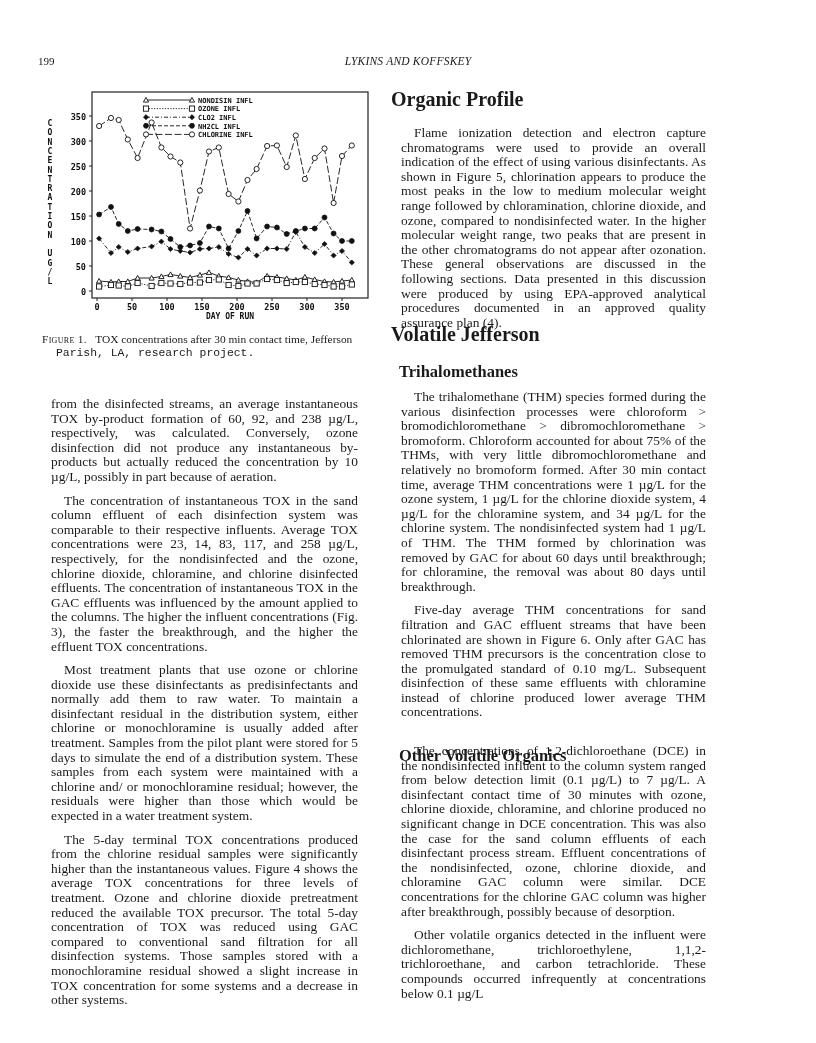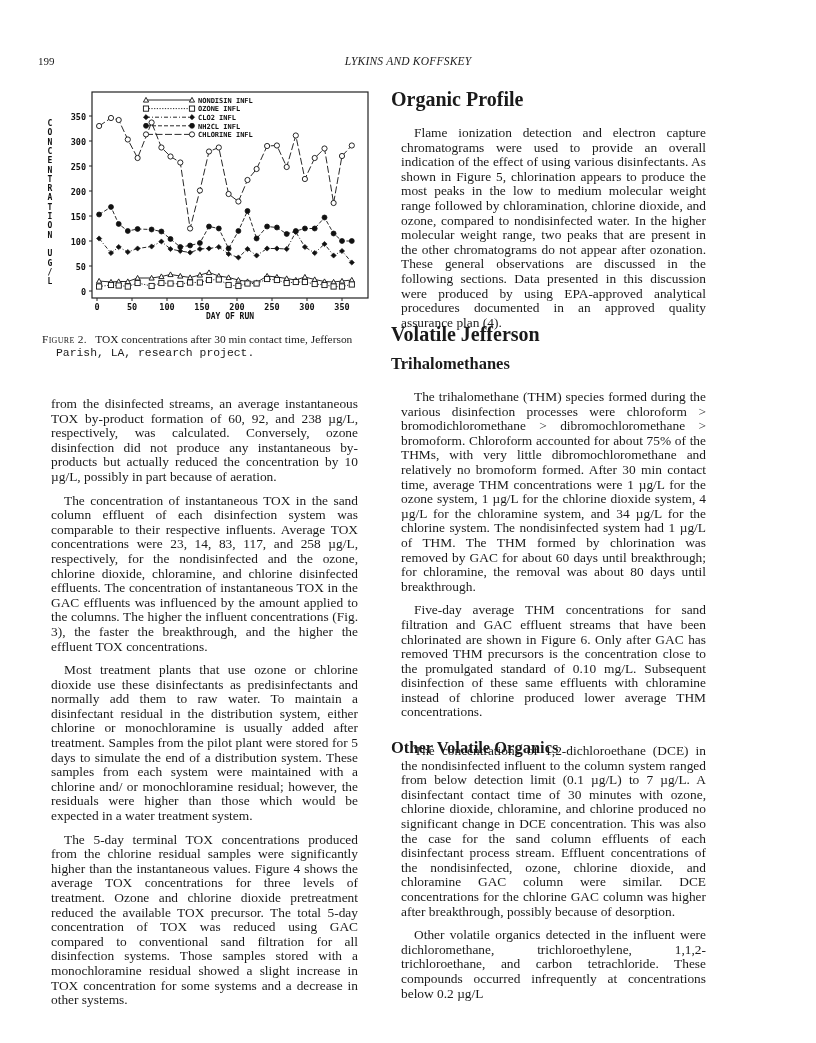--- a/index.html
+++ b/index.html
@@ -6,21 +6,21 @@
   body { width:816px; height:1043px; position:relative; overflow:hidden; color:#1a1a1a; font-family:"Liberation Serif","DejaVu Serif",serif; }
   .abs { position:absolute; }
   .pagenum { left:38px; top:55px; font-size:11px; }
   .runhead { left:0; width:816px; top:55px; text-align:center; font-size:11.5px; font-style:italic; letter-spacing:0.2px; }
   .col { position:absolute; font-size:13.4px; line-height:14.6px; text-align:justify; }
   .col p { margin:9px; text-indent:13px; }
   .col p.noind { text-indent:0; }
   .leftcol { left:42px; top:388px; width:325px; }
   .rightcol { left:392px; width:323px; }
   h2.sec { position:absolute; font-family:Liberation Serif, serif; font-weight:bold; font-size:20px; margin:0; left:391px; }
-  h3.sub { position:absolute; font-family:"Liberation Serif","DejaVu Serif",serif; font-weight:bold; font-size:16.5px; margin:0; left:391px; }
+  h3.sub { position:absolute; font-family:"Liberation Serif","DejaVu Serif",serif; font-weight:bold; font-size:16.5px; margin:8px; left:391px; }
   .caption { left:42px; top:333px; width:332px; font-size:11.4px; line-height:13.5px; text-indent:0; }
   .caption .fig { font-variant:small-caps; letter-spacing:0.3px; }
   .caption .cont { padding-left:14px;font-family:Liberation Mono, monospace; }
   #chart { position:absolute; left:30px; top:88px; width:350px; height:240px; }
   #chart text { font-family:"DejaVu Sans Mono","Liberation Mono",monospace; font-weight:bold; fill:#111; }
 </style>
 </head>
 <body>
 
 <div class="abs pagenum">199</div>
@@ -252,21 +252,21 @@
       <circle cx="162" cy="37.8" r="2.4699999999999998" fill="#111" stroke="#111" stroke-width="0.8"></circle>
       <text x="168" y="40.599999999999994" font-size="7">NH2CL INFL</text>
       <line x1="116" y1="46.4" x2="162" y2="46.4" stroke="#111" stroke-width="0.9" stroke-dasharray="7,2.5"></line>
       <circle cx="116" cy="46.4" r="2.6" fill="#fff" stroke="#111" stroke-width="0.9"></circle>
       <circle cx="162" cy="46.4" r="2.6" fill="#fff" stroke="#111" stroke-width="0.9"></circle>
       <text x="168" y="49.199999999999996" font-size="7">CHLORINE INFL</text>
     </g>
 </svg>
 
 <div class="abs caption">
-  <div><span class="fig">Figure 2.</span>&nbsp;&nbsp; <span>TOX concentrations after 30 min contact time, Jefferson</span></div>
+  <div><span class="fig">Figure 1.</span>&nbsp;&nbsp; <span>TOX concentrations after 30 min contact time, Jefferson</span></div>
   <div class="cont">Parish, LA, research project.</div>
 </div>
 
 <div class="col leftcol">
   <p class="noind">from the disinfected streams, an average instantaneous TOX by-product formation of 60, 92, and 238 µg/L, respectively, was calculated. Conversely, ozone disinfection did not produce any instantaneous by-products but actually reduced the concentration by 10 µg/L, possibly in part because of aeration.</p>
   <p>The concentration of instantaneous TOX in the sand column effluent of each disinfection system was comparable to their respective influents. Average TOX concentrations were 23, 14, 83, 117, and 258 µg/L, respectively, for the nondisinfected and the ozone, chlorine dioxide, chloramine, and chlorine disinfected effluents. The concentration of instantaneous TOX in the GAC effluents was influenced by the amount applied to the columns. The higher the influent concentrations (Fig. 3), the faster the breakthrough, and the higher the effluent TOX concentrations.</p>
   <p>Most treatment plants that use ozone or chlorine dioxide use these disinfectants as predisinfectants and normally add them to raw water. To maintain a disinfectant residual in the distribution system, either chlorine or monochloramine is usually added after treatment. Samples from the pilot plant were stored for 5 days to simulate the end of a distribution system. These samples from each system were maintained with a chlorine and/ or monochloramine residual; however, the residuals were higher than those which would be expected in a water treatment system.</p>
   <p>The 5-day terminal TOX concentrations produced from the chlorine residual samples were significantly higher than the instantaneous values. Figure 4 shows the average TOX concentrations for three levels of treatment. Ozone and chlorine dioxide pretreatment reduced the available TOX precursor. The total 5-day concentration of TOX was reduced using GAC compared to conventional sand filtration for all disinfection systems. Those samples stored with a monochloramine residual showed a slight increase in TOX concentration for some systems and a decrease in other systems.</p>
 </div>
 
@@ -278,14 +278,14 @@
 <h2 class="sec" style="top:323px;">Volatile Jefferson</h2>
 <h3 class="sub" style="top:354px;">Trihalomethanes</h3>
 <div class="col rightcol" style="top:381px;">
   <p>The trihalomethane (THM) species formed during the various disinfection processes were chloroform &gt; bromodichloromethane &gt; dibromochloromethane &gt; bromoform. Chloroform accounted for about 75% of the THMs, with very little dibromochloromethane and relatively no bromoform formed. After 30 min contact time, average THM concentrations were 1 µg/L for the ozone system, 1 µg/L for the chlorine dioxide system, 4 µg/L for the chloramine system, and 34 µg/L for the chlorine system. The nondisinfected system had 1 µg/L of THM. The THM formed by chlorination was removed by GAC for about 60 days until breakthrough; for chloramine, the removal was about 80 days until breakthrough.</p>
   <p>Five-day average THM concentrations for sand filtration and GAC effluent streams that have been chlorinated are shown in Figure 6. Only after GAC has removed THM precursors is the concentration close to the promulgated standard of 0.10 mg/L. Subsequent disinfection of these same effluents with chloramine instead of chlorine produced lower average THM concentrations.</p>
 </div>
 
 <h3 class="sub" style="top:738px;">Other Volatile Organics</h3>
 <div class="col rightcol" style="top:735px;">
   <p>The concentrations of 1,2-dichloroethane (DCE) in the nondisinfected influent to the column system ranged from below detection limit (0.1 µg/L) to 7 µg/L. A disinfectant contact time of 30 minutes with ozone, chlorine dioxide, chloramine, and chlorine produced no significant change in DCE concentration. This was also the case for the sand column effluents of each disinfectant process stream. Effluent concentrations of the nondisinfected, ozone, chlorine dioxide, and chloramine GAC column were similar. DCE concentrations for the chlorine GAC column was higher after breakthrough, possibly because of desorption.</p>
-  <p>Other volatile organics detected in the influent were dichloromethane, trichloroethylene, 1,1,2-trichloroethane, and carbon tetrachloride. These compounds occurred infrequently at concentrations below 0.2 µg/L</p>
+  <p>Other volatile organics detected in the influent were dichloromethane, trichloroethylene, 1,1,2-trichloroethane, and carbon tetrachloride. These compounds occurred infrequently at concentrations below 0.1 µg/L</p>
 </div>
 
 </body></html>

